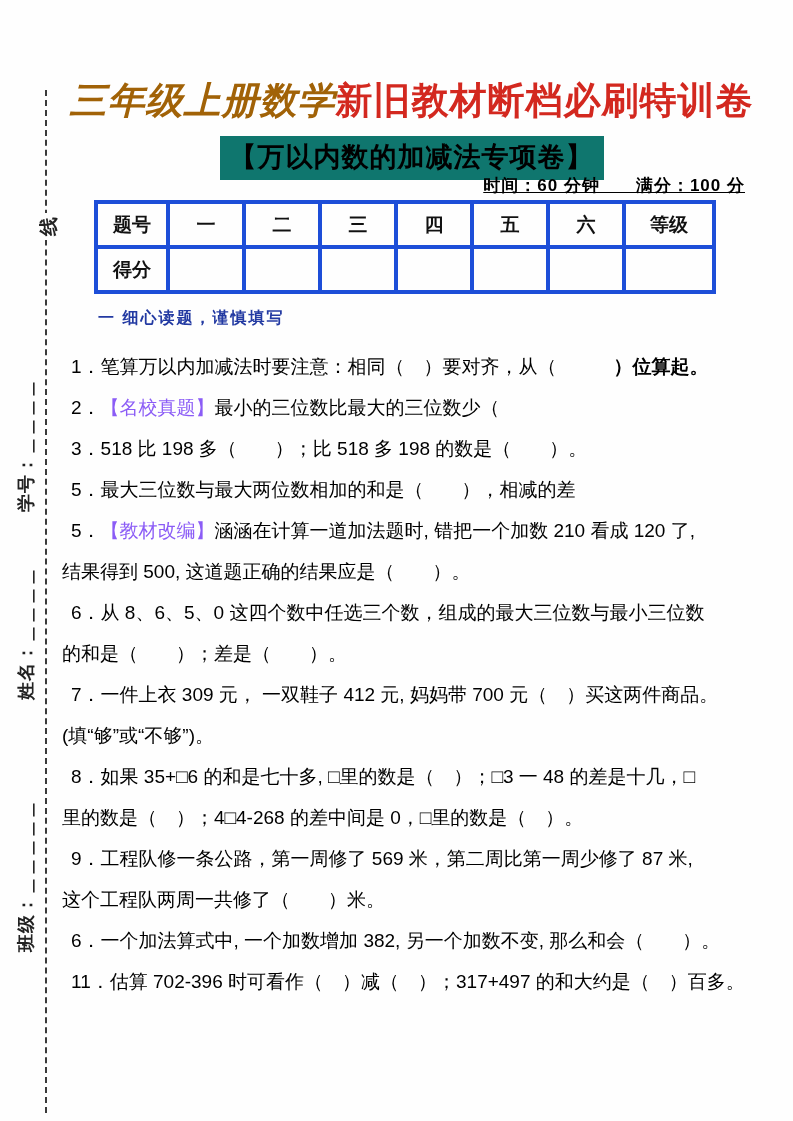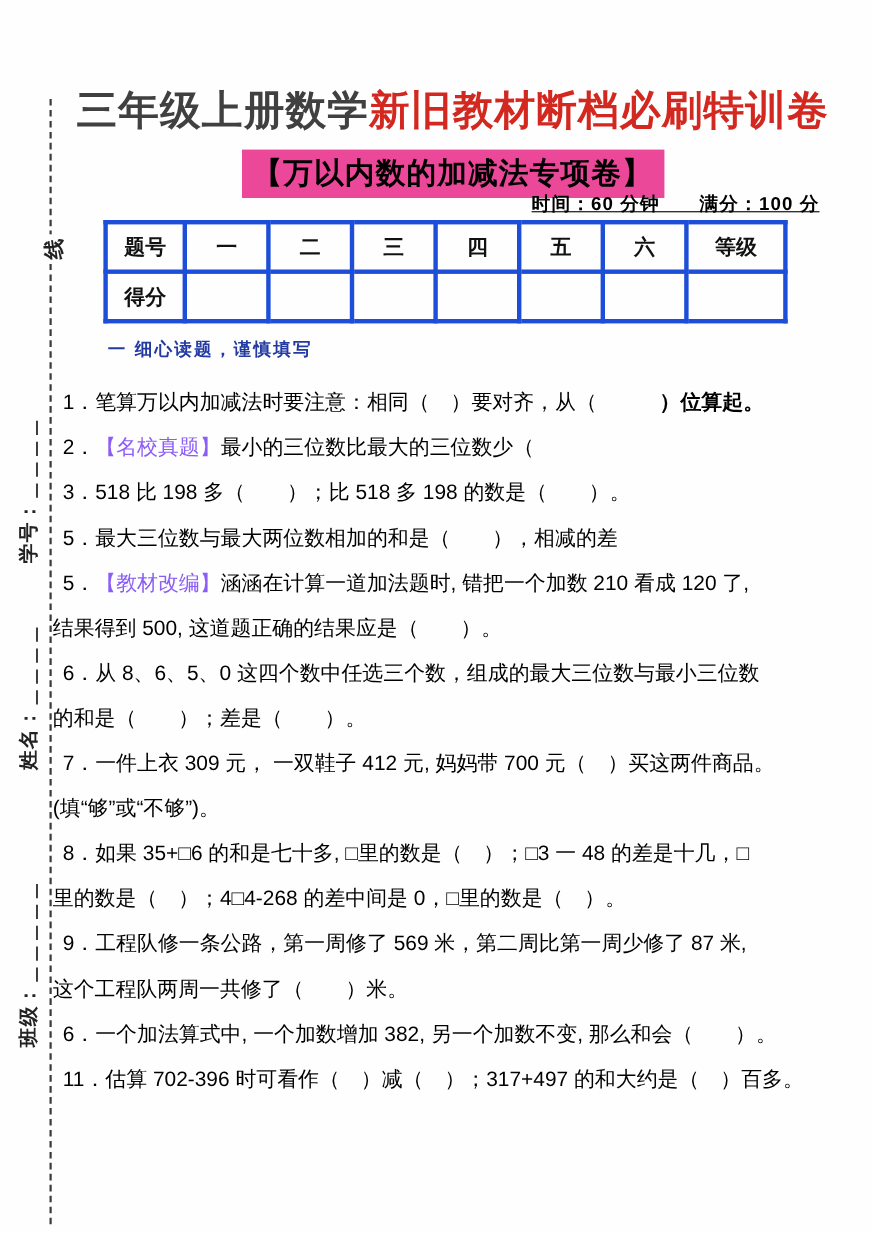--- a/index.html
+++ b/index.html
@@ -36,29 +36,29 @@
   }
 
   
   .title{
     position:absolute;top:76px;left:55px;right:25px;
     text-align:center;
     font-size:37px;font-weight:bold;
     letter-spacing:1px;
     white-space:nowrap;
   }
-  .title .t-blue{color:#404040;}
+  .title .t-blue{color:#a16207;font-style:italic;}
   .title .t-red{color:#d3281f;}
   .subtitle-wrap{
     position:absolute;top:136px;left:55px;right:25px;
     text-align:center;
   }
   .subtitle{
     display:inline-block;
-    background:#ec4899;
+    background:#0f766e;
     color:#000;
     font-size:27px;font-weight:bold;
     padding:3px 10px 5px 10px;
     letter-spacing:1px;
   }
   .info-line{
     position:absolute;top:174px;left:62px;width:683px;
     text-align:right;
     font-size:17px;font-weight:bold;color:#000;
     letter-spacing:1px;
@@ -82,21 +82,21 @@
 
   
   .section-heading{
     position:absolute;top:308px;left:98px;
     color:#233aa2;font-size:16px;font-weight:bold;
     letter-spacing:2px;
   }
 
   
   .questions{
-    position:absolute;top:346px;left:48px;width:700px;
+    position:absolute;top:346px;left:62px;width:700px;
     font-size:19px;color:#000;
   }
   .questions p{
     margin:0;
     line-height:41px;
     white-space:pre-wrap;
     text-indent:9px;
   }
   .seg-blue{color:#8b5cf6;}
   .seg-bold{font-weight:bold;}

